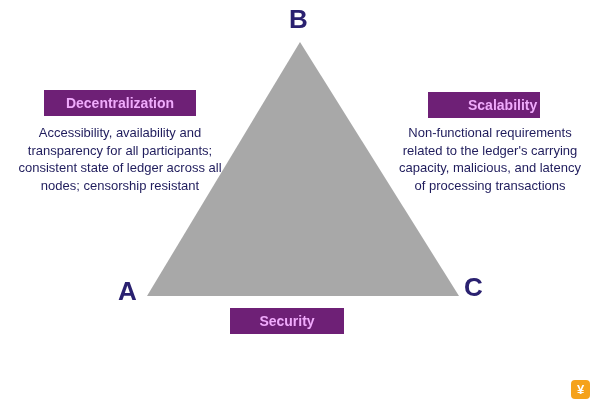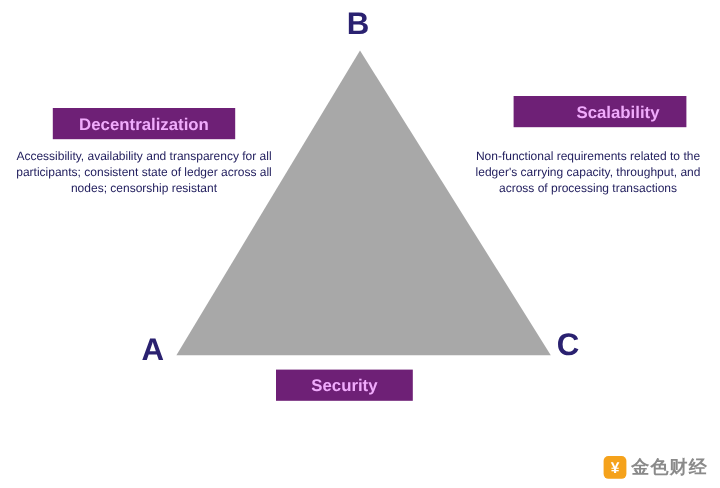--- a/index.html
+++ b/index.html
@@ -36,26 +36,26 @@
     position: absolute;
     background: #6e2076;
     color: #f0abfc;
     font-weight: bold;
     font-size: 14px;
     text-align: center;
     padding: 5px 10px;
     box-sizing: border-box;
   }
   .header-decentralization { left: 44px; top: 90px; width: 152px; }
-  .header-scalability { left: 428px; top: 80px; width: 144px; padding-left: 40px; }
+  .header-scalability { left: 428px; top: 92px; width: 112px; padding-left: 40px; }
   .header-security { left: 230px; top: 308px; width: 114px; }
   .desc {
     position: absolute;
     color: #1f1c5c;
-    font-size: 10px;
+    font-size: 13px;
     line-height: 1.35;
     text-align: center;
   }
   .desc-decentralization { left: 2px; top: 124px; width: 236px; }
   .desc-scalability { left: 392px; top: 124px; width: 196px; }
   .desc-security { left: 188px; top: 342px; width: 228px; }
   .watermark {
     position: absolute;
     right: 10px;
     bottom: 8px;
@@ -98,22 +98,21 @@
   </svg>
 
   <div class="vertex vertex-b">B</div>
   <div class="vertex vertex-a">A</div>
   <div class="vertex vertex-c">C</div>
 
   <div class="header-box header-decentralization">Decentralization</div>
   <div class="desc desc-decentralization">Accessibility, availability and transparency for all participants; consistent state of ledger across all nodes; censorship resistant</div>
 
   <div class="header-box header-scalability">Scalability</div>
-  <div class="desc desc-scalability">Non-functional requirements related to the ledger's carrying capacity, throughput, and across of processing transactions</div>
+  <div class="desc desc-scalability">Non-functional requirements related to the ledger's carrying capacity, malicious, and latency of processing transactions</div>
 
   <div class="header-box header-security">Security</div>
 
   <div class="watermark">
     <span class="wm-icon"></span>
-    <span class="wm-text">金色财经</span>
   </div>
 
 </div>
 
 </body></html>

